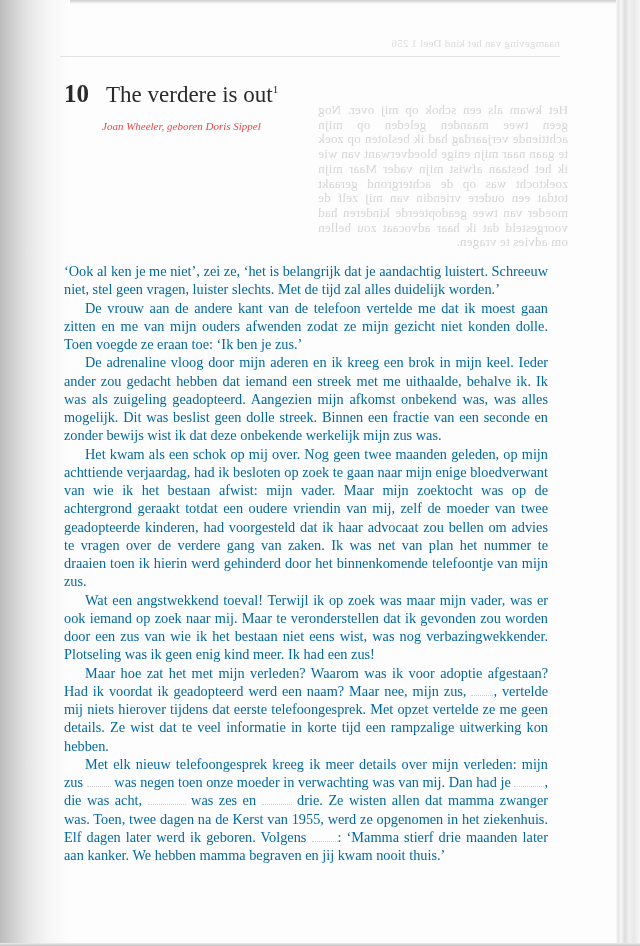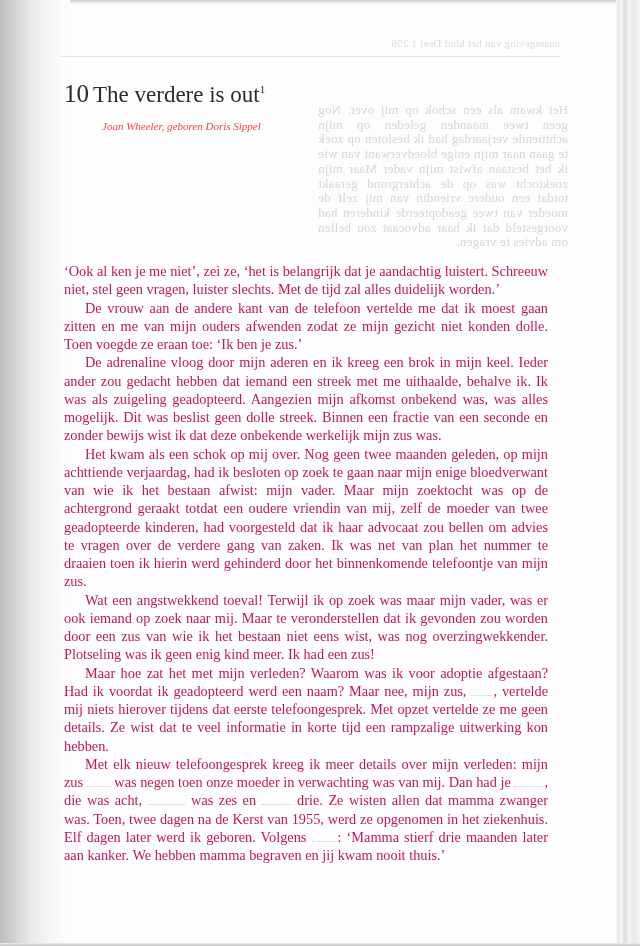--- a/index.html
+++ b/index.html
@@ -76,23 +76,23 @@
     }
     .chapter-title {
       margin: 0;
       font-weight: normal;
       font-size: 23px;
       line-height: 28px;
       color: #2b2b2b;
       white-space: nowrap;
     }
     .chapter-number {
-      font-weight: normal;
+      font-weight: bold;
       font-size: 25px;
-      margin-right: 4px;
+      margin-right: 17px;
     }
     .footnote-ref {
       font-size: 11px;
       vertical-align: 9px;
       line-height: 0;
     }
     .byline {
       margin: 9px 0 0 38px;
       font-style: italic;
       font-size: 11px;
@@ -102,21 +102,21 @@
     }
 
     .body-text {
       position: absolute;
       left: 64px;
       top: 262px;
       width: 484px;
       font-size: 14.3px;
       line-height: 18.25px;
       text-align: justify;
-      color: #be185d;
+      color: #0369a1;
     }
     .body-text p {
       margin: 0;
       text-indent: 0;
     }
     .body-text p.indent {
       text-indent: 21px;
     }
     .redacted {
       display: inline-block;
@@ -142,16 +142,16 @@
 <div class="chapter">
   <h1 class="chapter-title"><span class="chapter-number">10</span><span>The verdere is out</span><sup class="footnote-ref">1</sup></h1>
   <div class="byline">Joan Wheeler, geboren Doris Sippel</div>
 </div>
 
 <div class="body-text">
   <p>‘Ook al ken je me niet’, zei ze, ‘het is belangrijk dat je aandachtig luistert. Schreeuw niet, stel geen vragen, luister slechts. Met de tijd zal alles duidelijk worden.’</p>
   <p class="indent">De vrouw aan de andere kant van de telefoon vertelde me dat ik moest gaan zitten en me van mijn ouders afwenden zodat ze mijn gezicht niet kon­den dolle. Toen voegde ze eraan toe: ‘Ik ben je zus.’</p>
   <p class="indent">De adrenaline vloog door mijn aderen en ik kreeg een brok in mijn keel. Ieder ander zou gedacht hebben dat iemand een streek met me uithaalde, be­halve ik. Ik was als zuigeling geadopteerd. Aangezien mijn afkomst onbekend was, was alles mogelijk. Dit was beslist geen dolle streek. Binnen een fractie van een seconde en zonder bewijs wist ik dat deze onbekende werkelijk mijn zus was.</p>
   <p class="indent">Het kwam als een schok op mij over. Nog geen twee maanden geleden, op mijn achttiende verjaardag, had ik besloten op zoek te gaan naar mijn enige bloedverwant van wie ik het bestaan afwist: mijn vader. Maar mijn zoektocht was op de achtergrond geraakt totdat een oudere vriendin van mij, zelf de moeder van twee geadopteerde kinderen, had voorgesteld dat ik haar advo­caat zou bellen om advies te vragen over de verdere gang van zaken. Ik was net van plan het nummer te draaien toen ik hierin werd gehinderd door het bin­nenkomende telefoontje van mijn zus.</p>
-  <p class="indent">Wat een angstwekkend toeval! Terwijl ik op zoek was maar mijn vader, was er ook iemand op zoek naar mij. Maar te veronderstellen dat ik gevonden zou worden door een zus van wie ik het bestaan niet eens wist, was nog over­zingwekkender. Plotseling was ik geen enig kind meer. Ik had een zus!</p>
+  <p class="indent">Wat een angstwekkend toeval! Terwijl ik op zoek was maar mijn vader, was er ook iemand op zoek naar mij. Maar te veronderstellen dat ik gevonden zou worden door een zus van wie ik het bestaan niet eens wist, was nog verba­zingwekkender. Plotseling was ik geen enig kind meer. Ik had een zus!</p>
   <p class="indent"><span>Maar hoe zat het met mijn verleden? Waarom was ik voor adoptie afge­staan? Had ik voordat ik geadopteerd werd een naam? Maar nee, mijn zus,</span> <span class="redacted" style="width:22px" title="[redacted]"></span><span>, vertelde mij niets hierover tijdens dat eerste telefoongesprek. Met opzet vertelde ze me geen details. Ze wist dat te veel informatie in korte tijd een rampzalige uitwerking kon hebben.</span></p>
   <p class="indent"><span>Met elk nieuw telefoongesprek kreeg ik meer details over mijn verleden: mijn zus</span> <span class="redacted" style="width:24px" title="[redacted]"></span> <span>was negen toen onze moeder in verwachting was van mij. Dan had je</span> <span class="redacted" style="width:30px" title="[redacted]"></span><span>, die was acht,</span> <span class="redacted" style="width:38px" title="[redacted]"></span> <span>was zes en</span> <span class="redacted" style="width:30px" title="[redacted]"></span> <span>drie. Ze wisten allen dat mamma zwanger was. Toen, twee dagen na de Kerst van 1955, werd ze op­genomen in het ziekenhuis. Elf dagen later werd ik geboren. Volgens</span> <span class="redacted" style="width:26px" title="[redacted]"></span><span>: ‘Mamma stierf drie maanden later aan kanker. We hebben mamma begraven en jij kwam nooit thuis.’</span></p>
 </div>
 
 </body></html>

